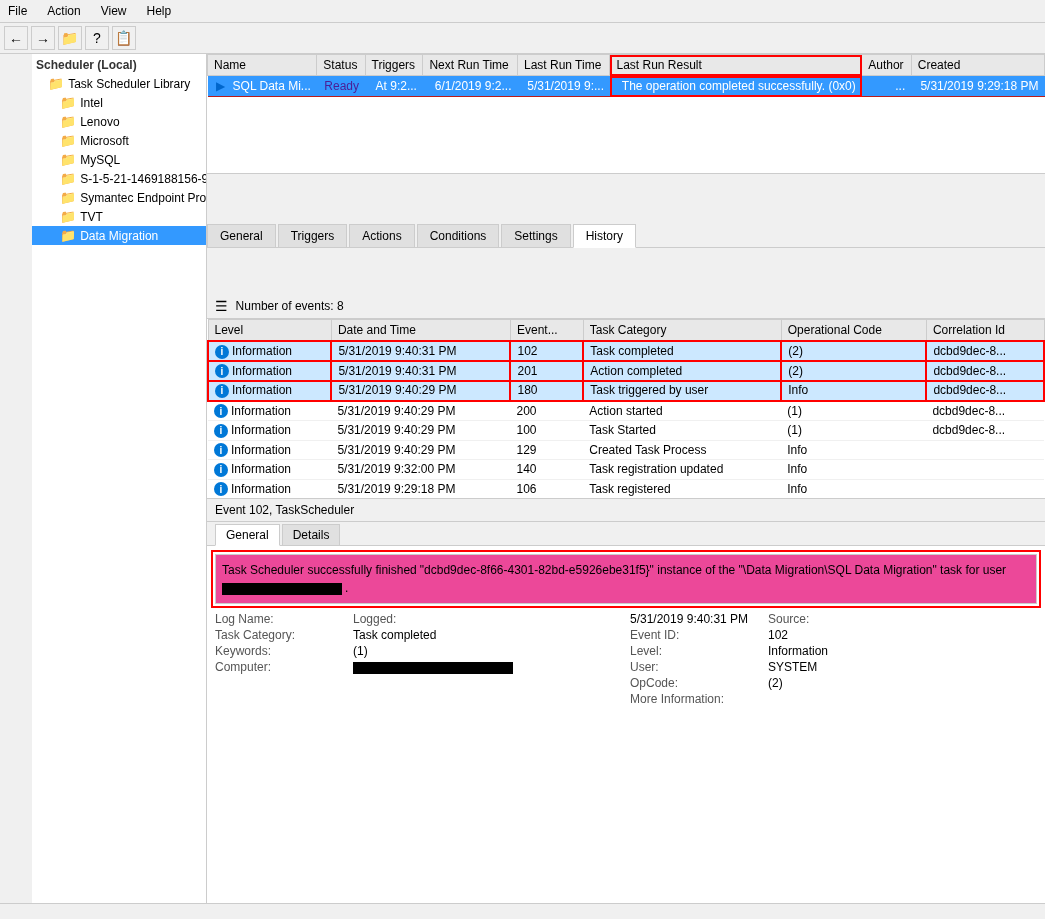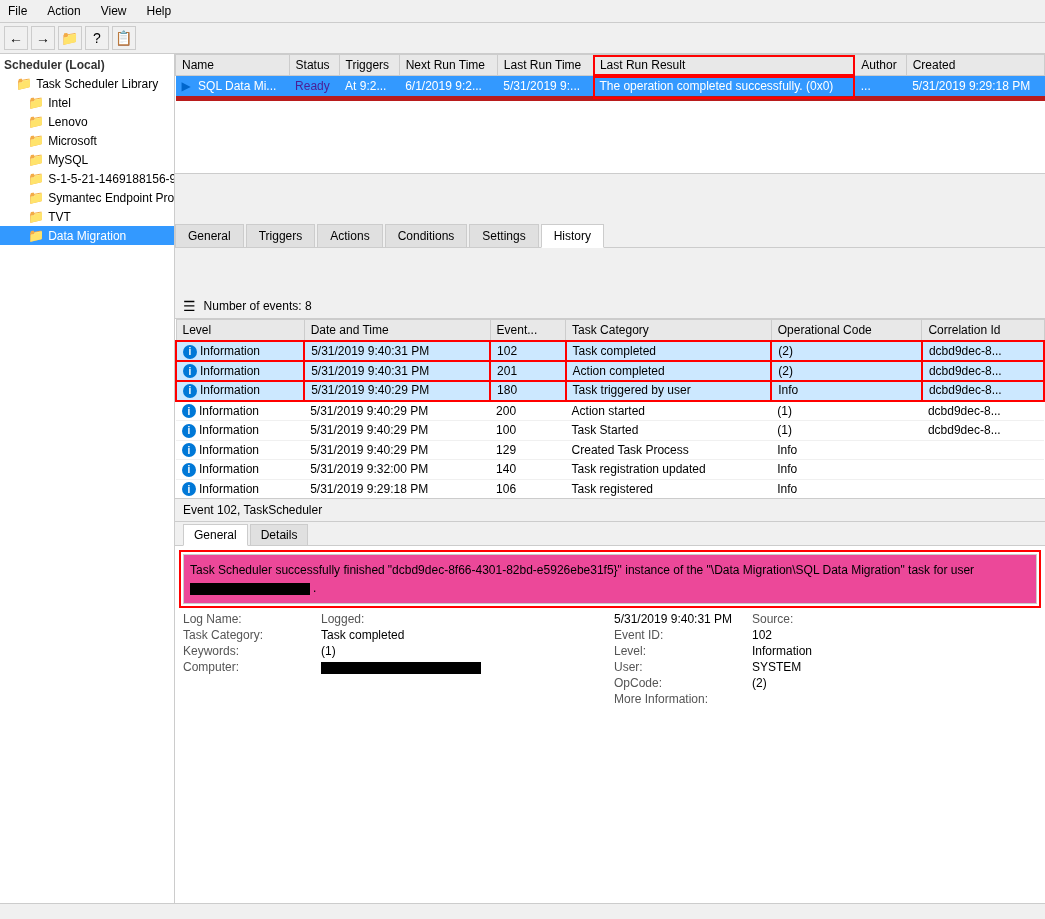--- a/index.html
+++ b/index.html
@@ -31,20 +31,21 @@
       cursor: pointer;
       display: flex; align-items: center; justify-content: center;
       font-size: 14px;
     }
 
     
     .main-layout {
       display: flex;
       flex: 1;
       overflow: hidden;
+      padding-left: 32px;
     }
 
     
     .sidebar {
       width: 175px;
       background: #fff;
       border-right: 1px solid #ccc;
       overflow-y: auto;
       padding: 2px 0;
     }
@@ -92,23 +93,24 @@
       background: #e8e8e8;
       border: 1px solid #ccc;
       padding: 3px 6px;
       text-align: left;
       font-weight: normal;
       white-space: nowrap;
       position: sticky;
       top: 0;
     }
     .task-table td {
-      border-bottom: 5px solid #b91c1c;
+      border-bottom: 1px solid #b91c1c;
       padding: 3px 6px;
       white-space: nowrap;
+      text-align: right;
     }
     .task-row-selected td { background: #3399ff; color: white; }
     .task-row-selected .last-run-result { outline: 2px solid red; outline-offset: -2px; }
 
     
     .tab-bar {
       display: flex;
       background: #f0f0f0;
       border-bottom: 1px solid #ccc;
       padding-top: 4px;

